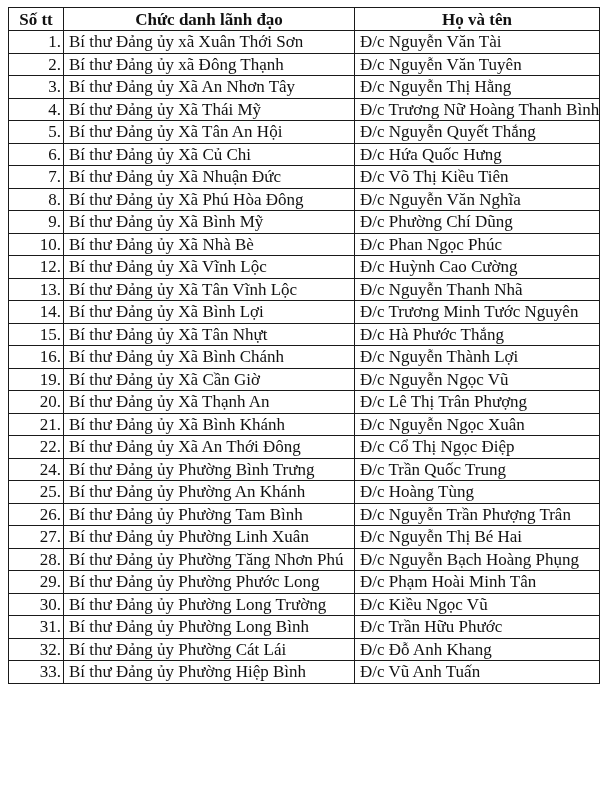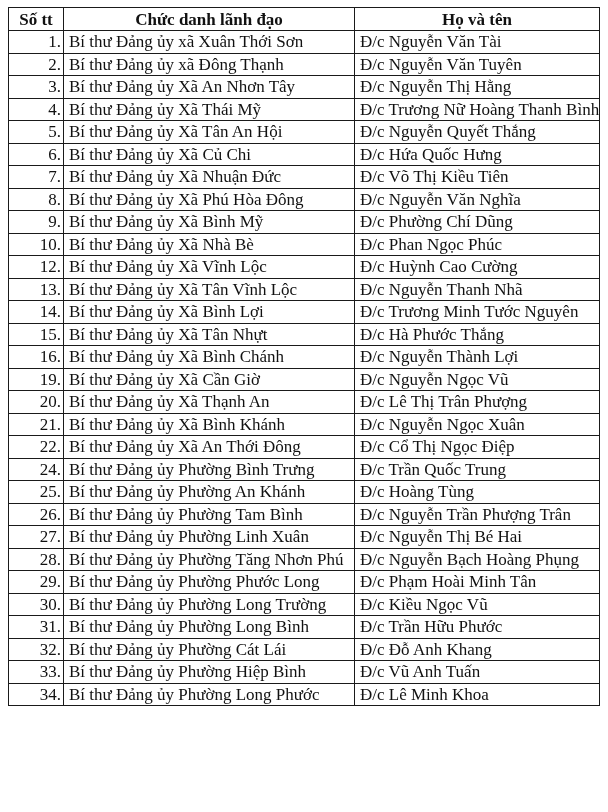--- a/index.html
+++ b/index.html
@@ -207,19 +207,14 @@
       <tr>
         <td class="no">32.</td>
         <td class="title">Bí thư Đảng ủy Phường Cát Lái</td>
         <td class="name">Đ/c Đỗ Anh Khang</td>
       </tr>
       <tr>
         <td class="no">33.</td>
         <td class="title">Bí thư Đảng ủy Phường Hiệp Bình</td>
         <td class="name">Đ/c Vũ Anh Tuấn</td>
       </tr>
-      <tr>
-        <td class="no">34.</td>
-        <td class="title">Bí thư Đảng ủy Phường Long Phước</td>
-        <td class="name">Đ/c Lê Minh Khoa</td>
-      </tr>
     </tbody>
 </table>
 
 </body></html>

